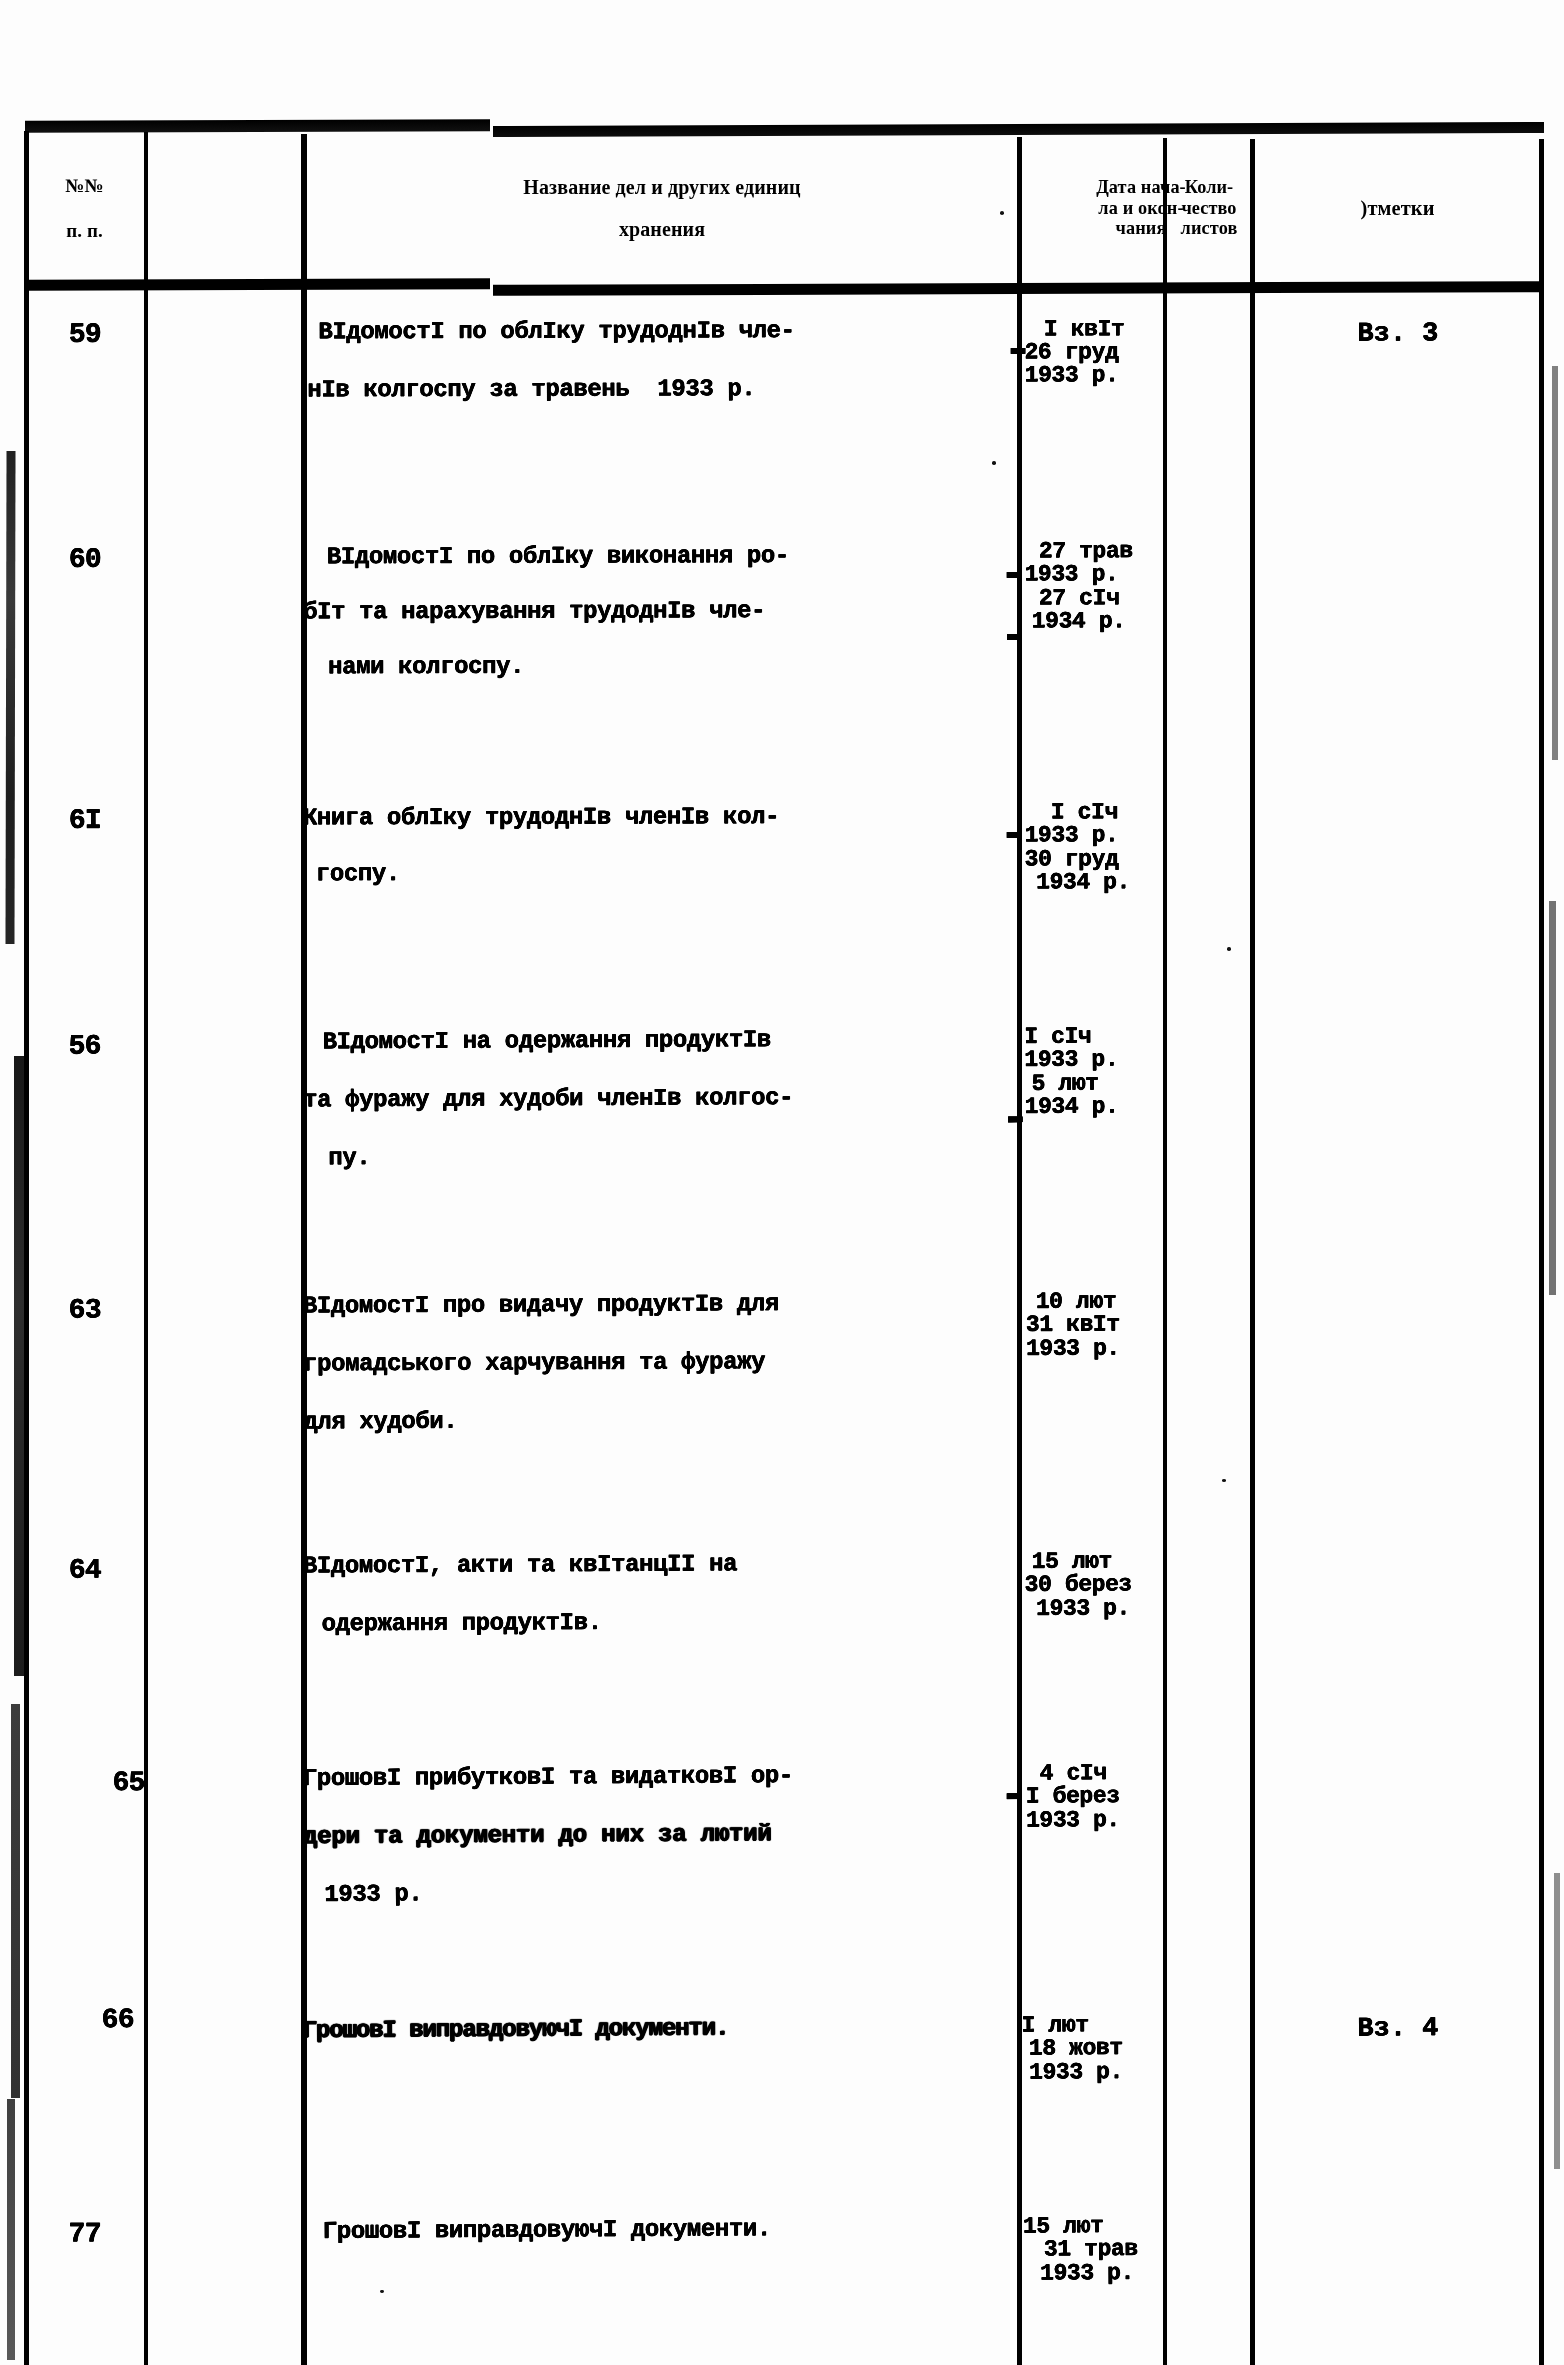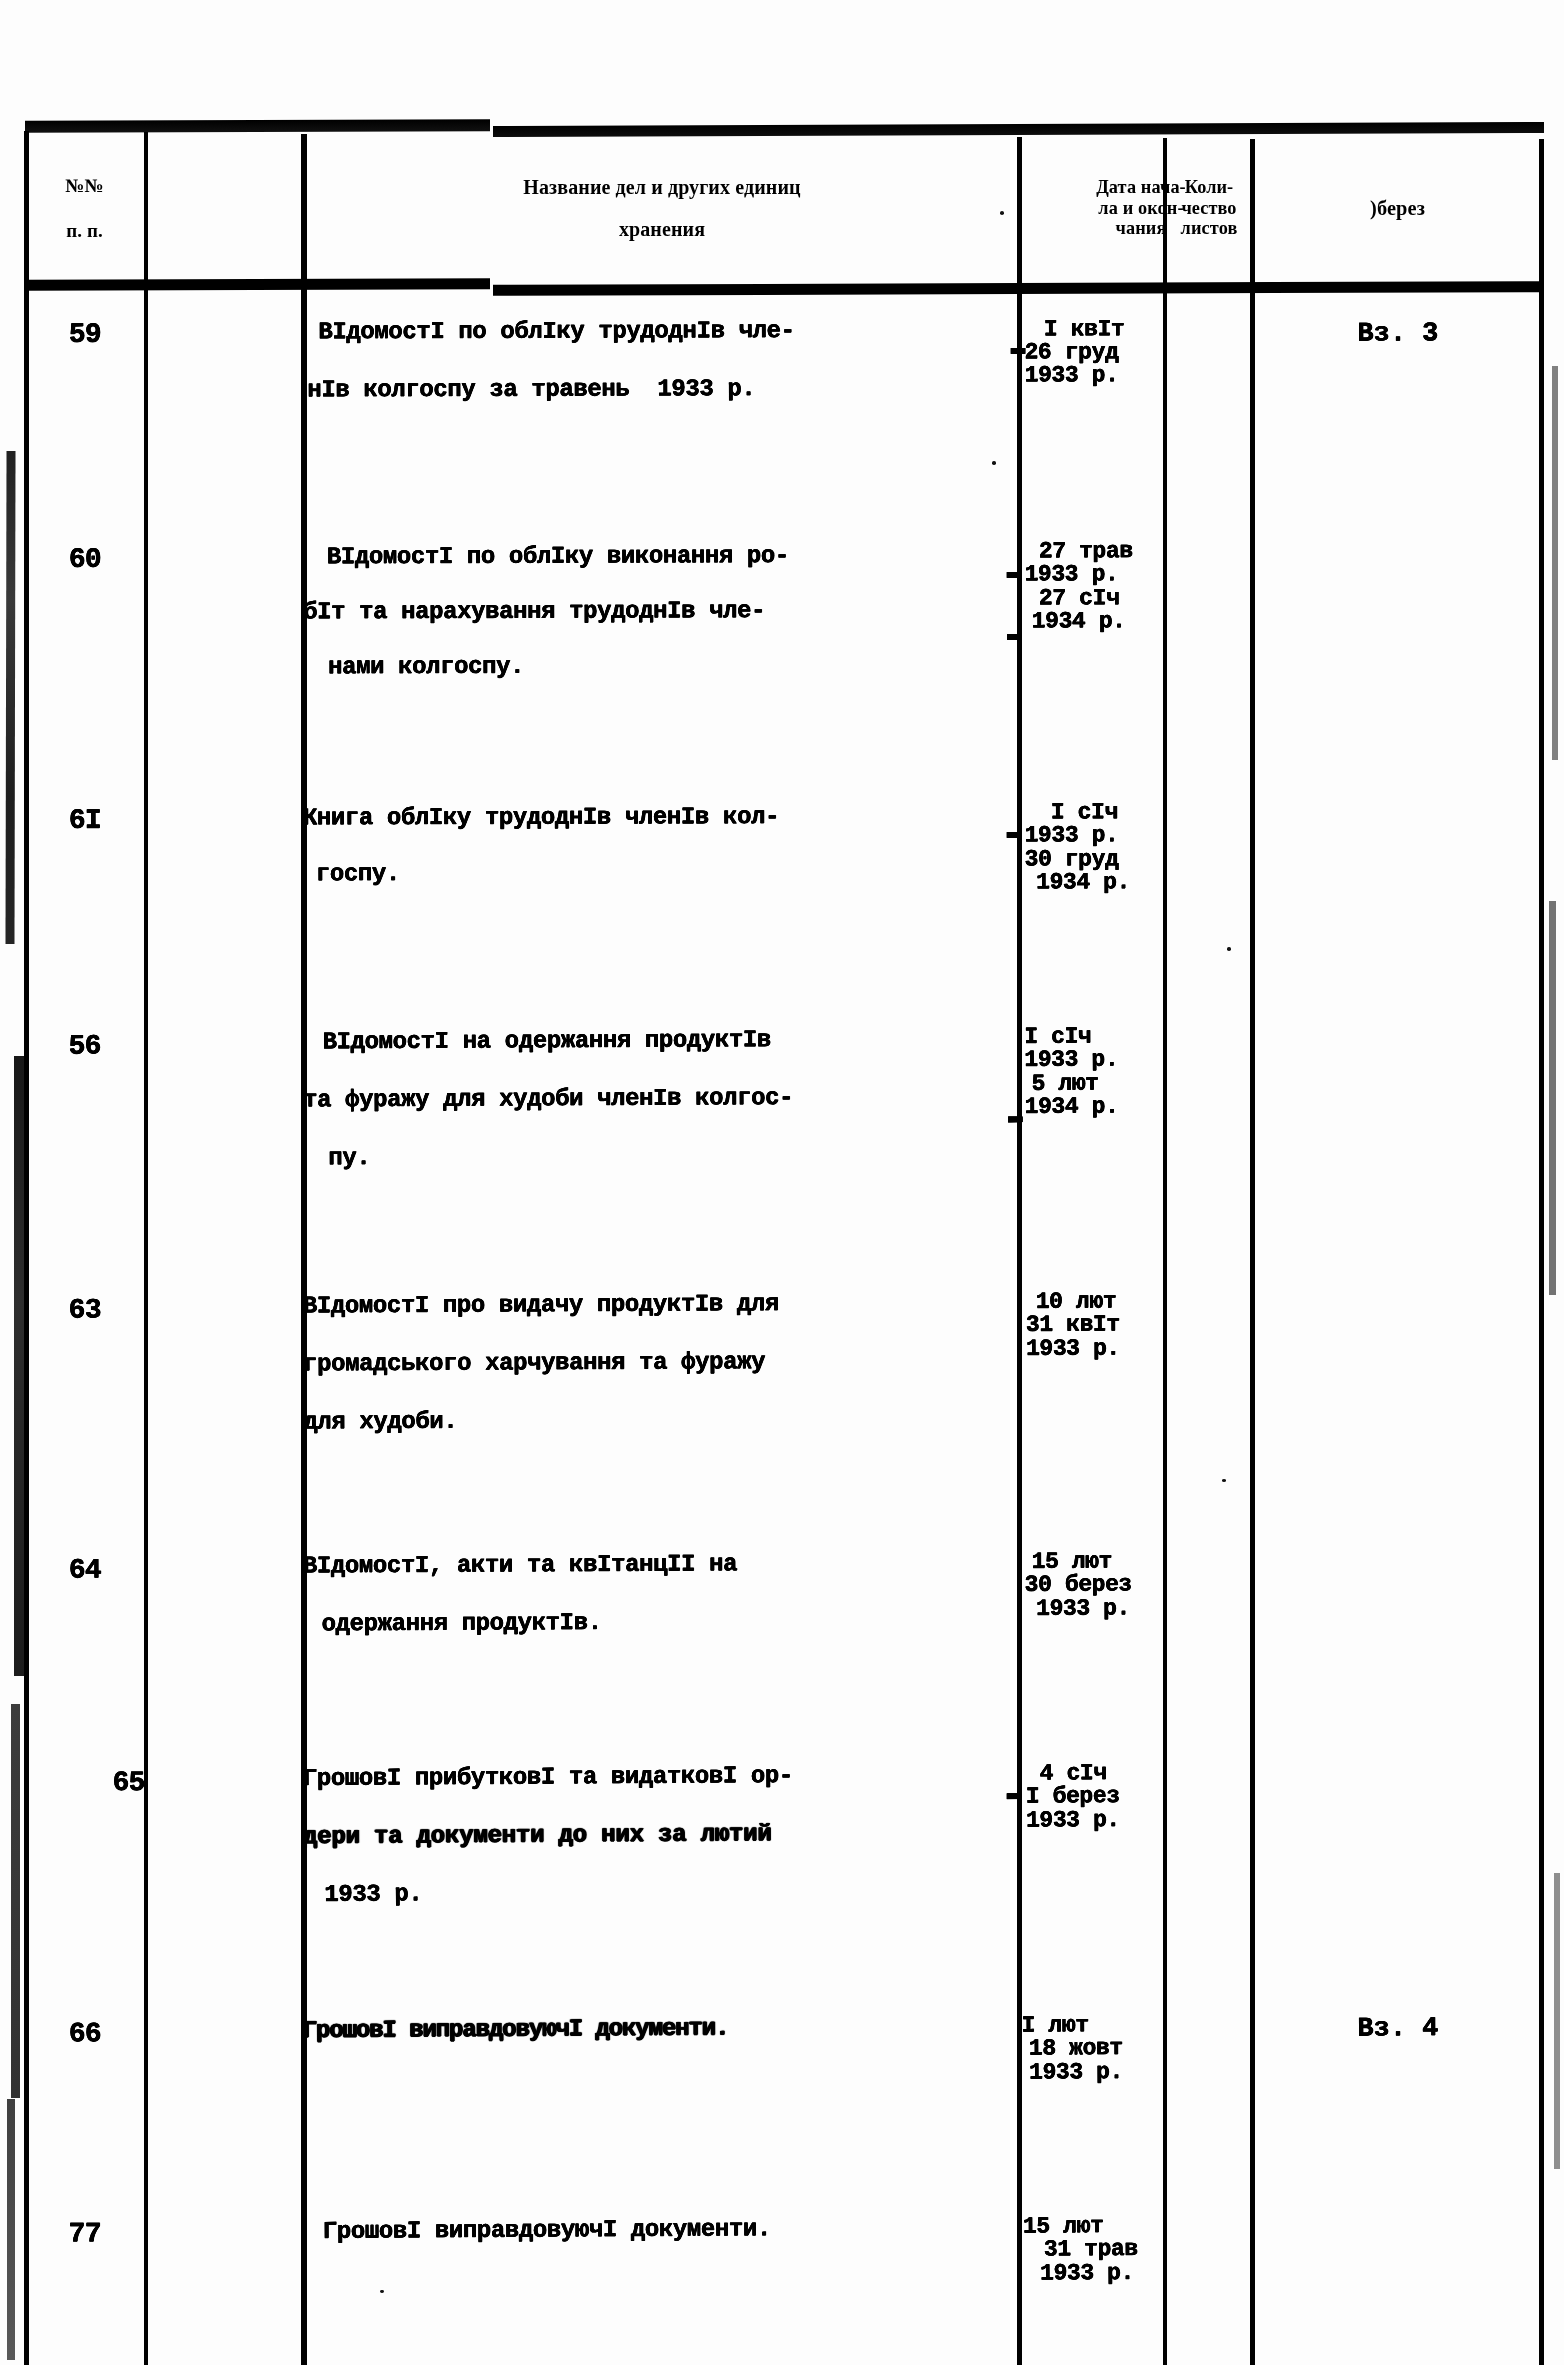--- a/index.html
+++ b/index.html
@@ -137,21 +137,21 @@
 
       <div class="hcell" style="left:1168px;width:82px;font-size:18.3px;">
         <div>
           <span>Коли-</span>
           <span>чество</span>
           <span>листов</span>
         </div>
       </div>
 
       <div class="hcell" style="left:1255px;width:285px;font-size:20.4px;">
-        <span>)берез</span>
+        <span>)тметки</span>
       </div>
     </div>
 
     <div class="row skew-a" style="top:303px;height:211px;">
       <div class="c-num ink-heavy" style="top:14px;">59</div>
       <div class="c-office" style="top:14px;"></div>
       <div class="c-title ink-heavy" style="top:15.5px;">
         <span class="ln" style="padding-left:15.5px;">ВІдомостІ по облІку трудоднІв чле-</span>
         <span class="ln" style="height:34px;display:block;"></span>
         <span class="ln" style="padding-left:4.2px;">нІв колгоспу за травень  1933 р.</span>
@@ -278,21 +278,21 @@
         <span class="ln" style="padding-left:21px;">4 сІч</span>
         <span class="ln" style="padding-left:7px;">I берез</span>
         <span class="ln" style="padding-left:7px;">1933 р.</span>
       </div>
       <div class="c-sheets" style="top:32px;"></div>
       <div class="c-marks ink-heavy" style="top:32px;"></div>
       <div class="dashlink ink-heavy" style="left:1007px;top:49px;">▬</div>
     </div>
 
     <div class="row skew-c" style="top:1972px;height:211px;">
-      <div class="c-num ink-heavy" style="top:42px;">66</div>
+      <div class="c-num ink-heavy" style="top:28px;padding-left:33px;">66</div>
       <div class="c-office" style="top:42px;"></div>
       <div class="c-title ink-heavy" style="top:44px;">
         <span class="ln overstrike" style="padding-left:0px;letter-spacing:-1.1px;">ГрошовІ виправдовуючІ документи.</span>
       </div>
       <div class="c-dates ink-heavy" style="top:44px;">
         <span class="ln" style="padding-left:2.8px;">I лют</span>
         <span class="ln" style="padding-left:10px;">18 жовт</span>
         <span class="ln" style="padding-left:10px;">1933 р.</span>
       </div>
       <div class="c-sheets" style="top:44px;"></div>

